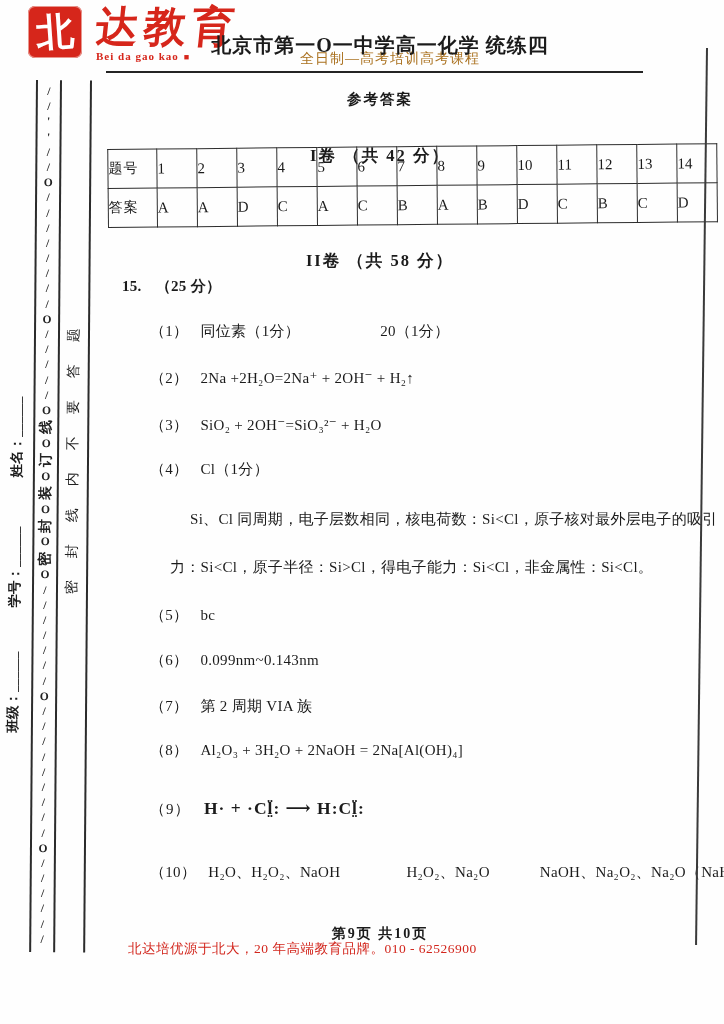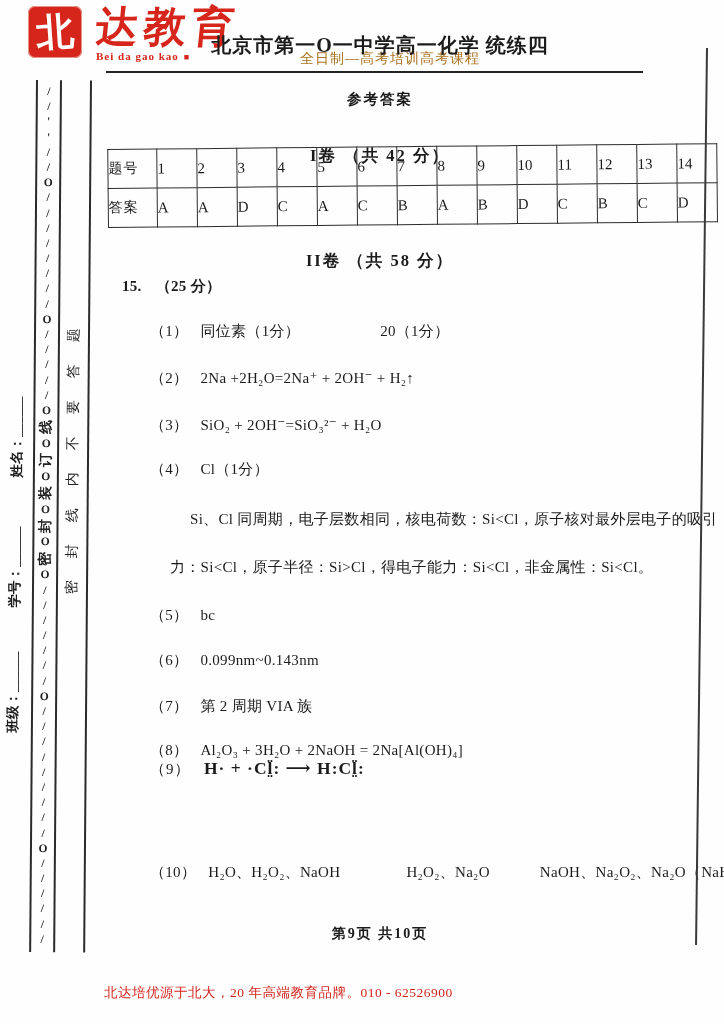--- a/index.html
+++ b/index.html
@@ -48,21 +48,21 @@
   .l1{left:150px;top:322px;}  .l1 .extra{margin-left:76px;}
   .l2{left:150px;top:369px;}
   .l3{left:150px;top:416px;}
   .l4{left:150px;top:460px;}
   .l4b{left:190px;top:510px;}
   .l4c{left:170px;top:558px;}
   .l5{left:150px;top:606px;}
   .l6{left:150px;top:651px;}
   .l7{left:150px;top:697px;}
   .l8{left:150px;top:741px;}
-  .l9{left:150px;top:758px;font-size:17.5px;font-weight:bold;letter-spacing:1px;}
+  .l9{left:150px;top:798px;font-size:17.5px;font-weight:bold;letter-spacing:1px;}
   .l10{left:150px;top:863px;}
   .l10 .c2{margin-left:62px;} .l10 .c3{margin-left:46px;}
 
   
   .seal-col{left:36px;top:80px;height:872px;display:flex;
             transform:rotate(0.45deg);transform-origin:top left;}
   .strip1{width:26px;border-left:2px solid #2b2b2b;border-right:2px solid #2b2b2b;
           display:flex;flex-direction:column;justify-content:space-between;
           align-items:center;padding:6px 0;box-sizing:border-box;}
   .strip1 span{font-size:11.5px;line-height:1;font-weight:bold;color:#222;}
@@ -77,22 +77,22 @@
   .id{left:-50px;top:558px;}
   .cls{left:-52px;top:683px;}
 
   
   .right-edge{left:706px;top:48px;width:2px;height:897px;background:#3a3a3a;
               transform:rotate(0.7deg);transform-origin:top center;}
 
   
   .page-info{left:100px;top:925px;width:560px;text-align:center;
              font-size:14px;font-weight:bold;z-index:6;letter-spacing:2px;}
-  .red-note{left:104px;top:940px;color:#d2251c;font-size:13.5px;z-index:5;
-            letter-spacing:.5px;margin-top:44px;}
+  .red-note{left:128px;top:940px;color:#d2251c;font-size:13.5px;z-index:5;
+            letter-spacing:.5px;}
 </style>
 </head>
 <body>
 
 <div>
 
   <div class="abs logo">
     <div class="seal">
       <span class="seal-char">北</span>
     </div>

